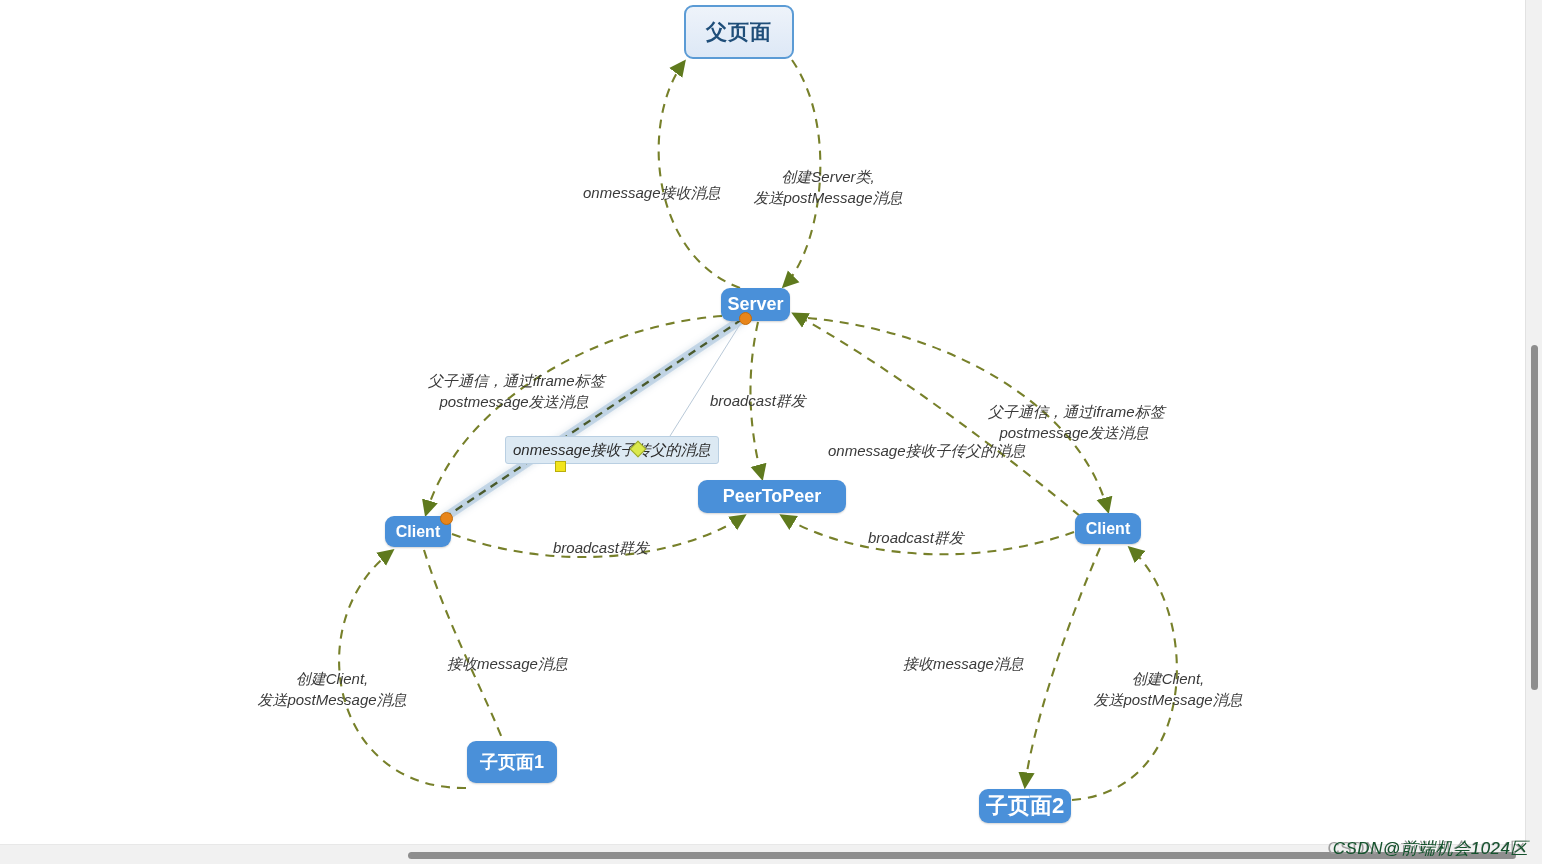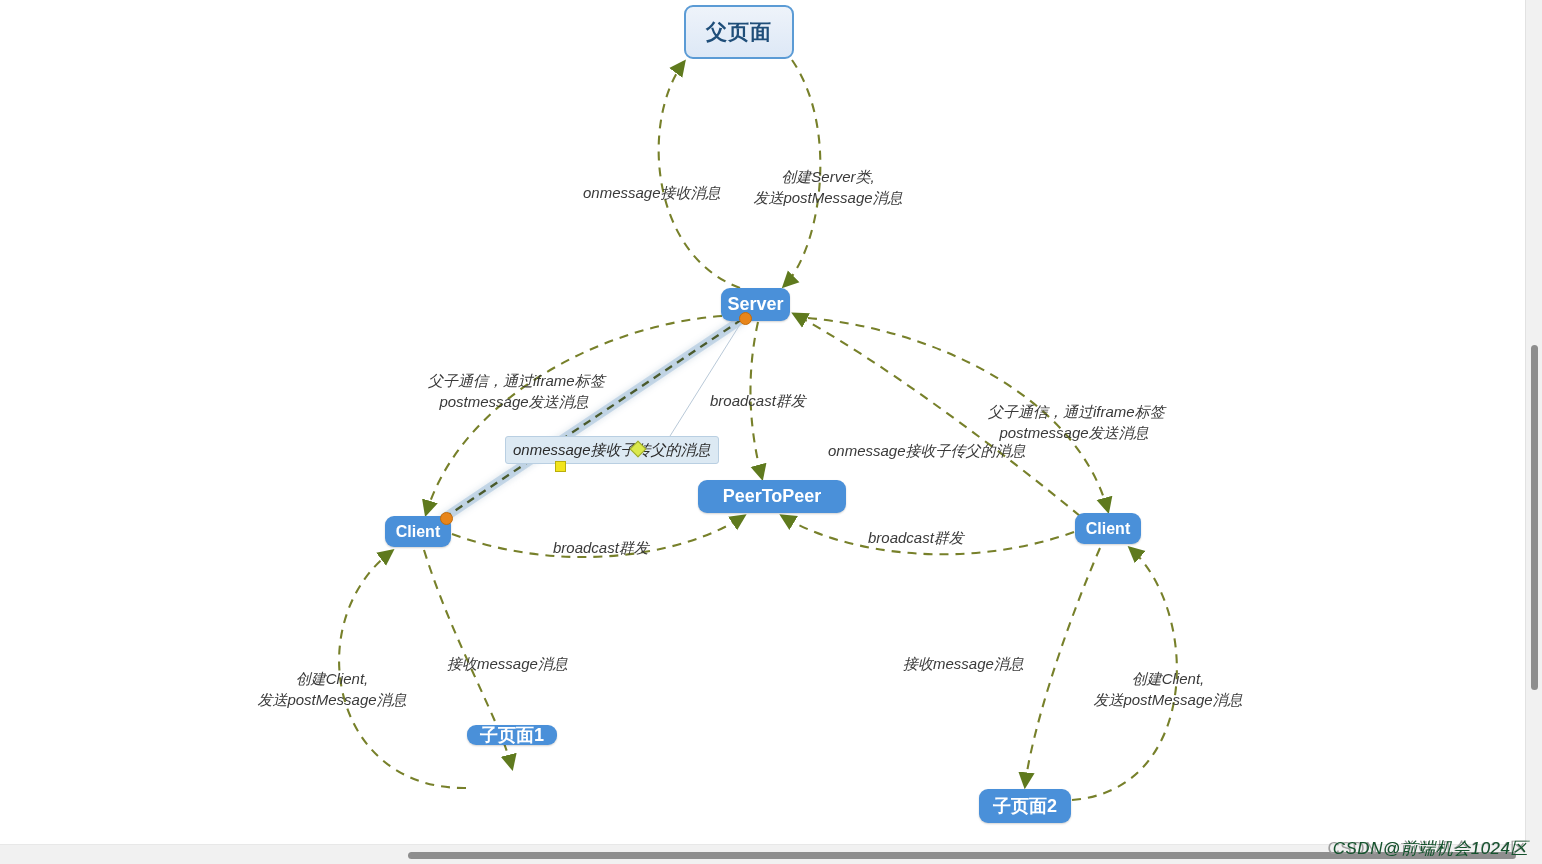--- a/index.html
+++ b/index.html
@@ -44,22 +44,22 @@
     background: linear-gradient(180deg,#eef3fa 0%,#dde8f6 100%);
     border: 2px solid #5b9bd5;
     border-radius: 9px;
     color: #1f4e79;
   }
   #node-parent      { left: 684px; top: 5px;   width: 110px; height: 54px; font-size: 21px; letter-spacing:1px;}
   #node-server      { left: 721px; top: 288px; width: 69px;  height: 33px; font-size: 18px; }
   #node-peer        { left: 698px; top: 480px; width: 148px; height: 33px; font-size: 18px; }
   #node-client-l    { left: 385px; top: 516px; width: 66px;  height: 31px; font-size: 16px; }
   #node-client-r    { left: 1075px;top: 513px; width: 66px;  height: 31px; font-size: 16px; }
-  #node-child1      { left: 467px; top: 725px; width: 90px;  height: 20px; font-size: 18px; }
-  #node-child2      { left: 979px; top: 789px; width: 92px;  height: 34px; font-size: 18px; }
+  #node-child1      { left: 467px; top: 741px; width: 90px;  height: 42px; font-size: 18px; }
+  #node-child2      { left: 979px; top: 789px; width: 92px;  height: 34px; font-size: 22px; }
 
   
   .elabel {
     position: absolute;
     font-style: italic;
     font-size: 15px;
     color: #3a3a3a;
     line-height: 1.42;
     white-space: pre;
     user-select: none;

